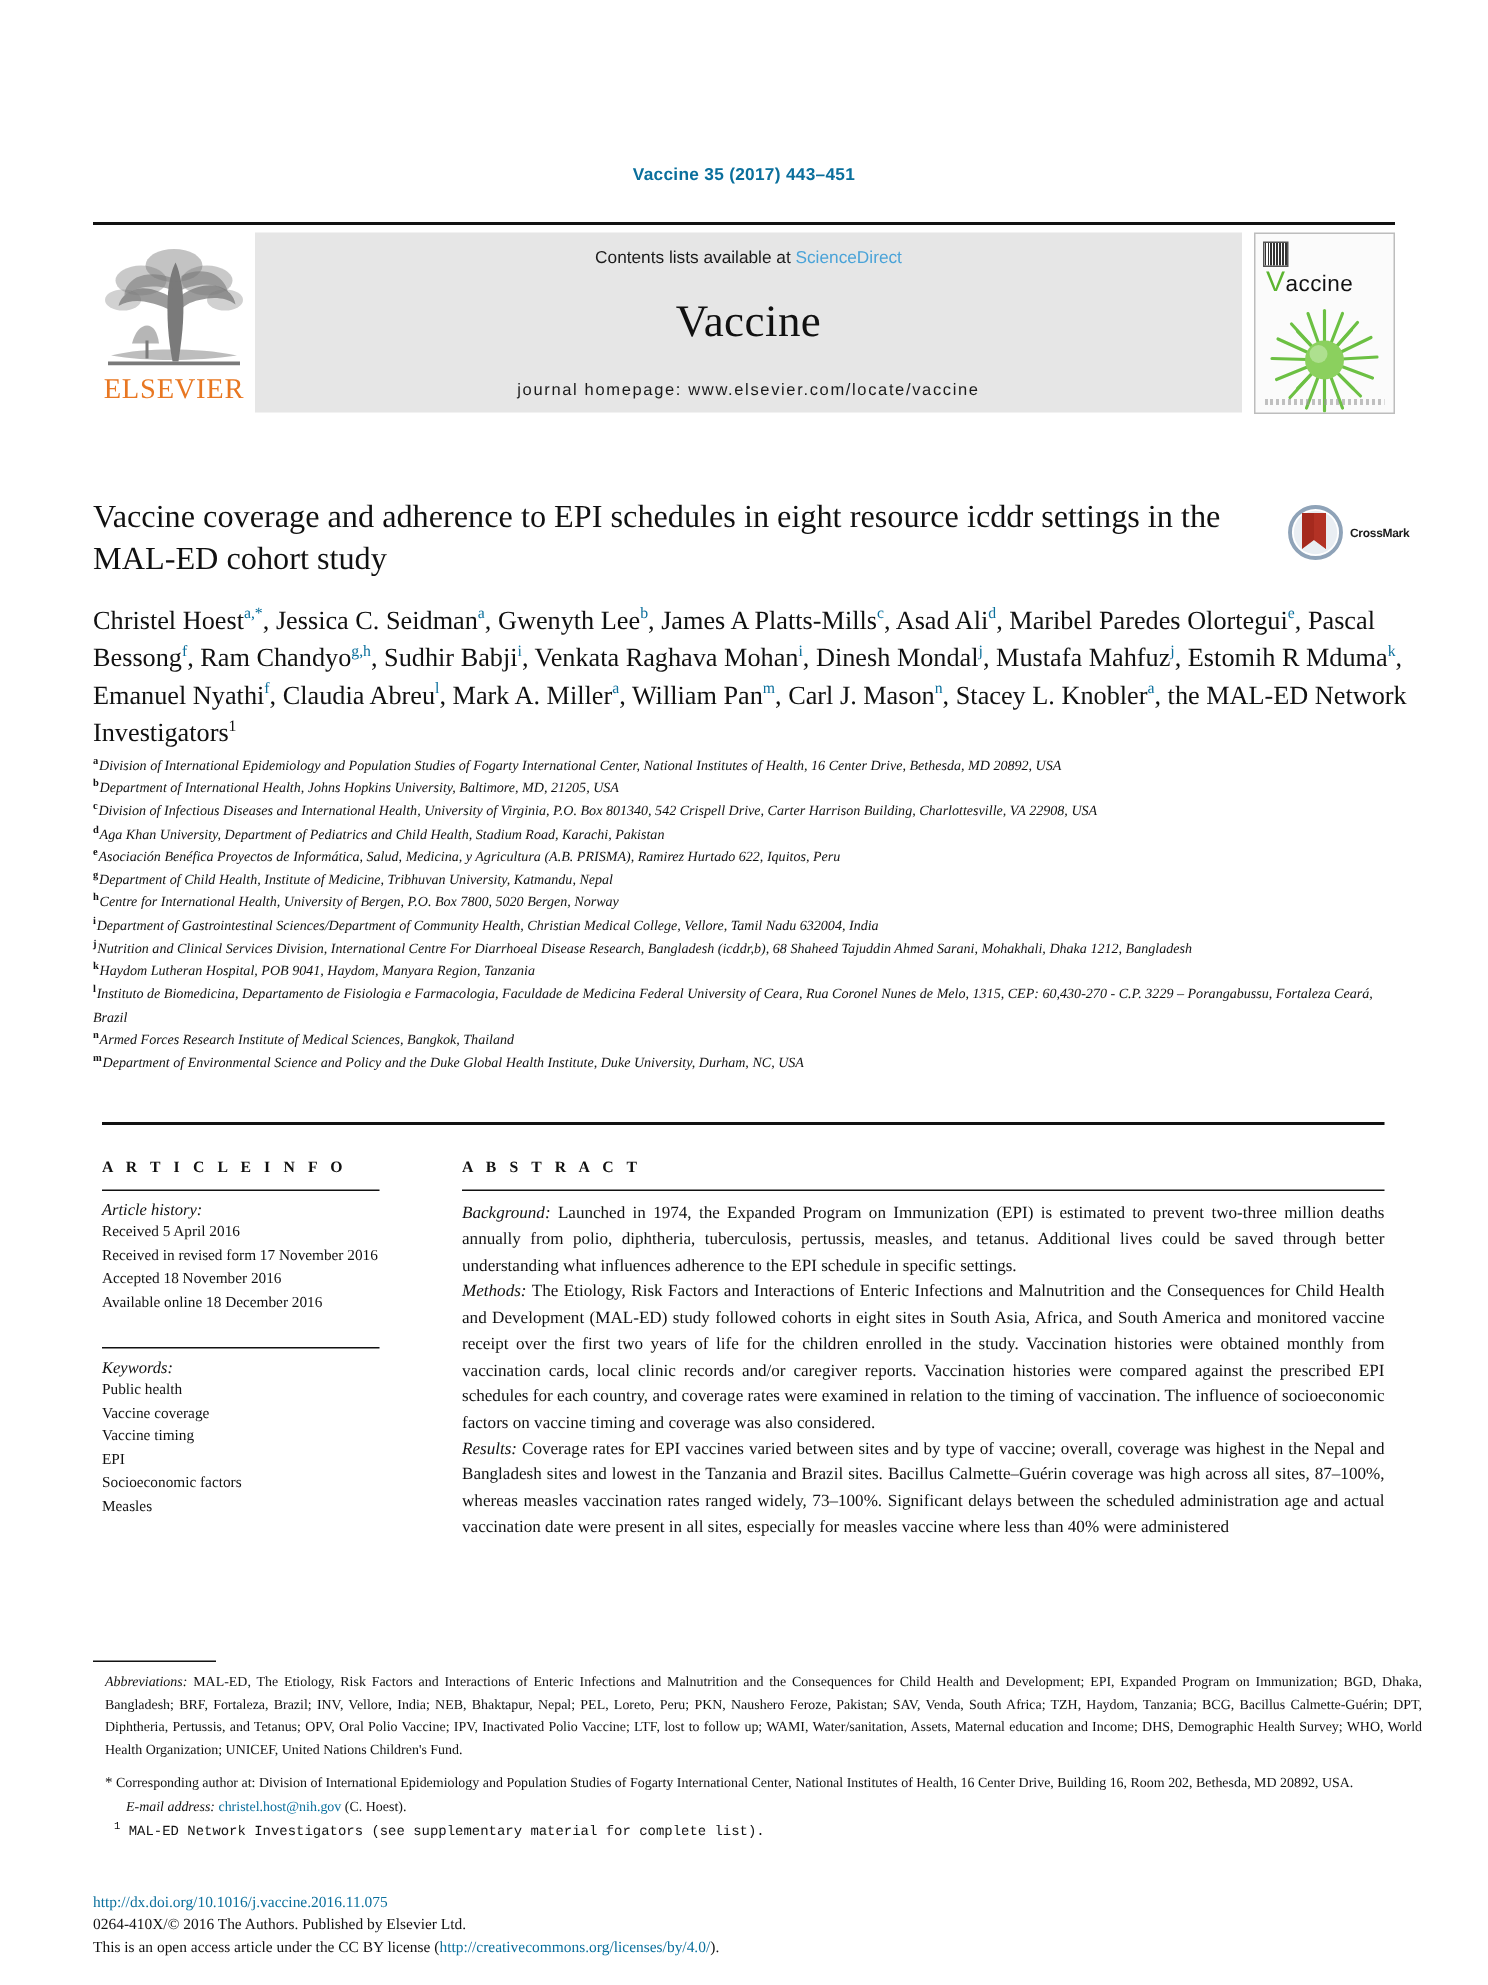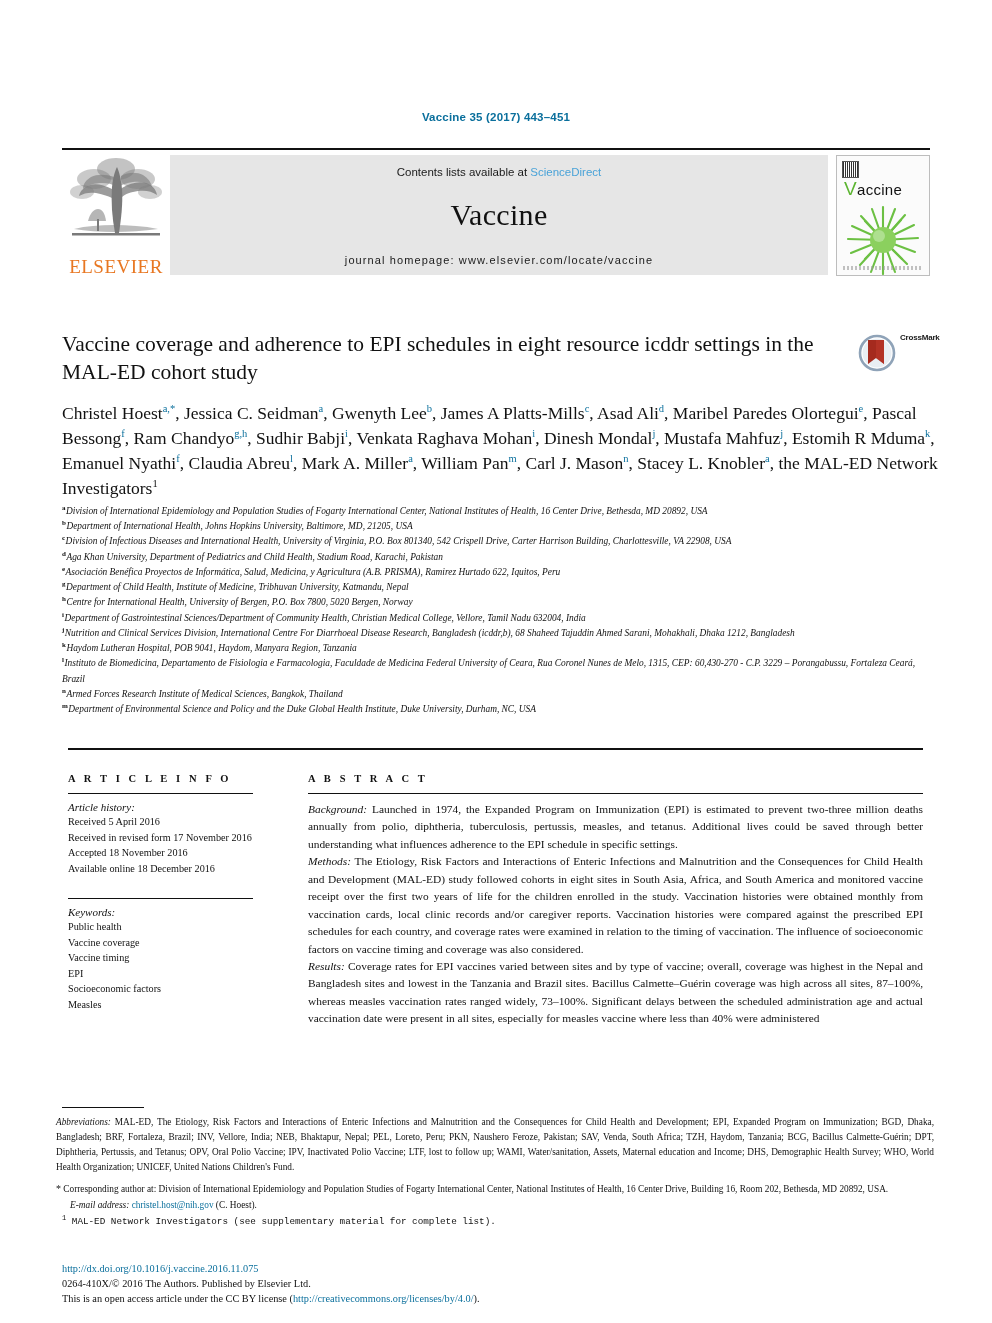--- a/index.html
+++ b/index.html
@@ -49,21 +49,21 @@
     display: flex;
     align-items: stretch;
   }
   .elsevier-logo {
     width: 108px;
     flex: 0 0 108px;
     padding-top: 5px;
     display: flex;
     flex-direction: column;
     align-items: center;
-    justify-content: space-between;
+    justify-content: center;
   }
   .tree-svg { display:block; }
   .elsevier-word {
     font-family: "Liberation Serif", serif;
     font-size: 19px;
     letter-spacing: .5px;
     color: #e87722;
     line-height: 1;
     margin-top: 1px;
   }
@@ -148,20 +148,21 @@
     margin: 0;
     color: #111;
   }
   .crossmark {
     position: absolute;
     left: 857px;
     top: 288px;
     width: 88px;
     height: 44px;
     display: flex;
+    align-items: center;
   }
   .crossmark-label {
     font-family: "Liberation Sans", sans-serif;
     font-size: 8px;
     font-weight: bold;
     color: #1a1a1a;
     margin-left: 3px;
     letter-spacing: -.2px;
   }
 
@@ -264,21 +265,21 @@
   
   .foot-rule {
     position: absolute;
     left: 62px;
     top: 1062px;
     width: 82px;
     border-top: 1.1px solid #111;
   }
   .footnotes {
     position: absolute;
-    left: 56px;
+    left: 70px;
     top: 1070px;
     width: 878px;
     font-family: "Liberation Serif", serif;
     font-size: 9.3px;
     line-height: 1.6;
     color: #111;
     text-align: justify;
   }
   .footnotes .abbr-lead { font-style: italic; }
   .corr { margin-top: 6px; text-indent: 0; }

